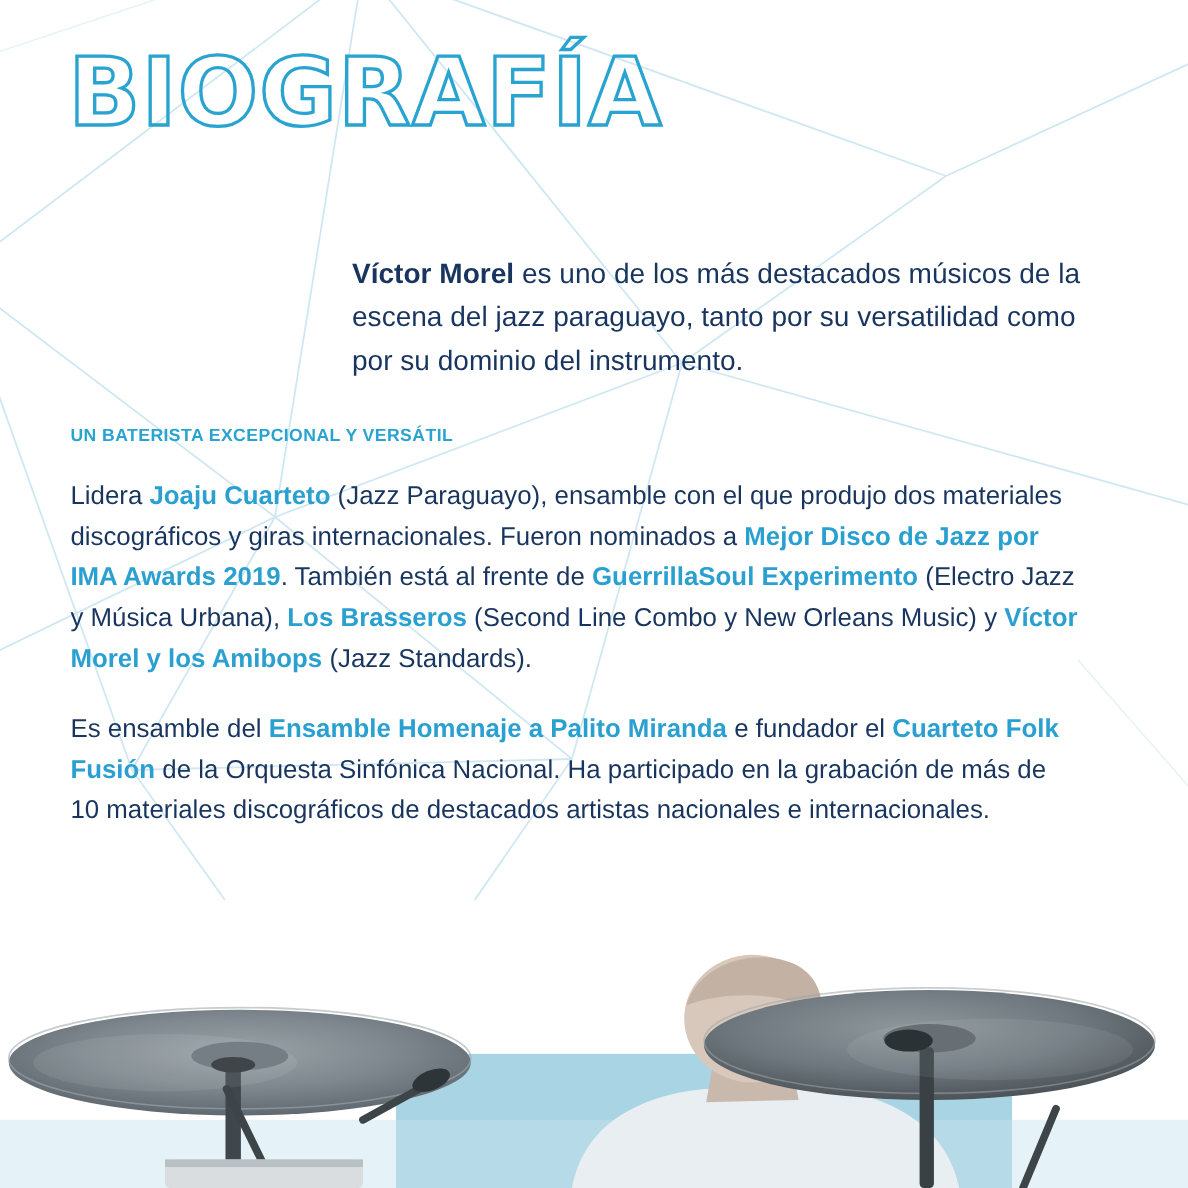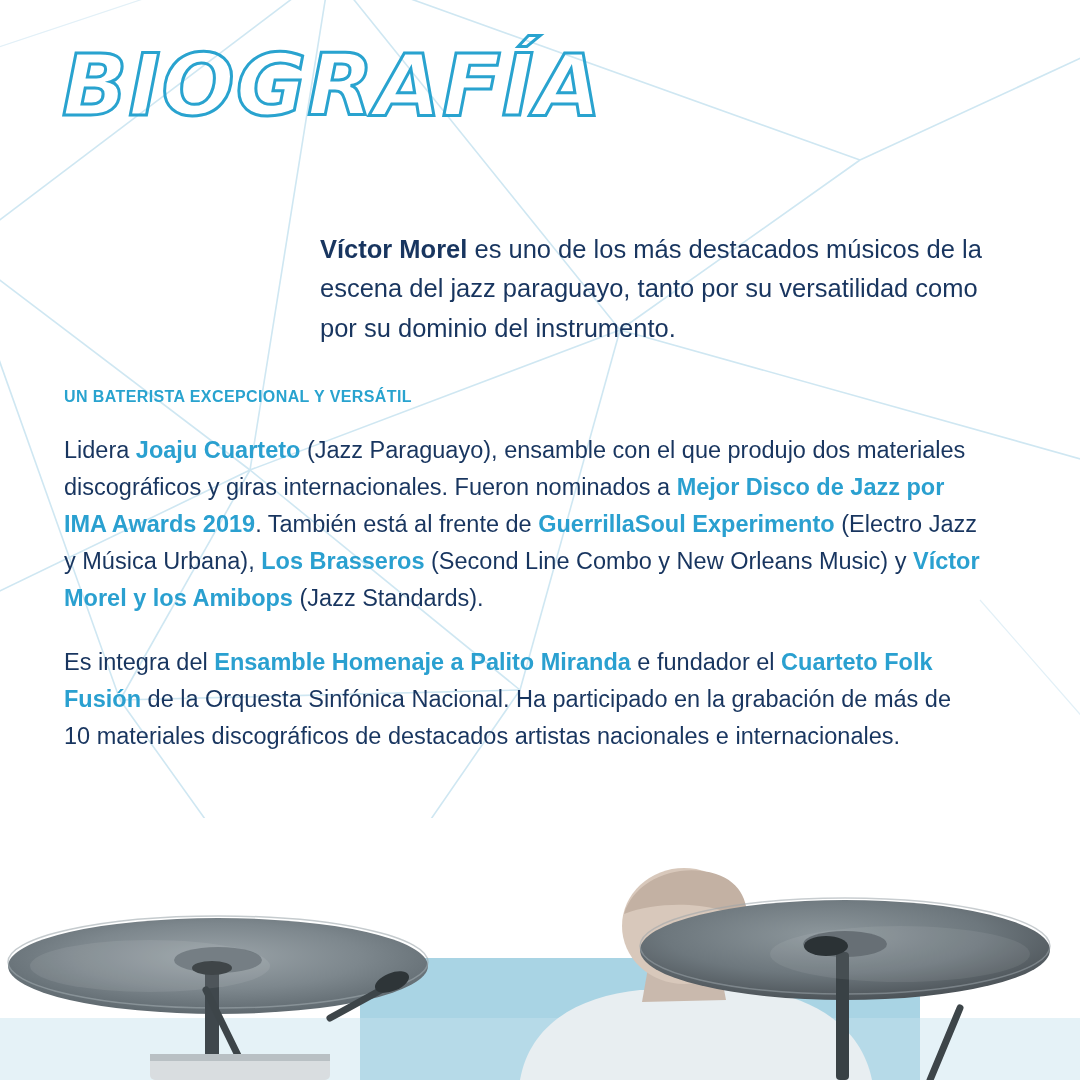--- a/index.html
+++ b/index.html
@@ -40,21 +40,20 @@
     font-family: "DejaVu Sans", sans-serif;
     font-size: 86px;
     font-weight: bold;
     letter-spacing: 1px;
     line-height: 1;
     color: transparent;
     -webkit-text-stroke: 3px #29a3cf;
     text-shadow: none;
     margin: 0;
     white-space: nowrap;
-    font-style: italic;
   }
 
   
   #intro {
     position: absolute;
     left: 320px;
     top: 204px;
     width: 680px;
     color: #18355f;
     font-size: 25.5px;
@@ -146,21 +145,21 @@
   </p>
 
   <div id="body-block">
     <h2 id="section-heading">UN BATERISTA EXCEPCIONAL Y VERSÁTIL</h2>
 
     <p class="body-para">
       <span>Lidera </span><span class="hl">Joaju Cuarteto</span><span> (Jazz Paraguayo), ensamble con el que produjo dos materiales discográficos y giras internacionales. Fueron nominados a </span><span class="hl">Mejor Disco de Jazz por IMA Awards 2019</span><span>. También está al frente de </span><span class="hl">GuerrillaSoul Experimento</span><span> (Electro Jazz y Música Urbana), </span><span class="hl">Los Brasseros</span><span> (Second Line Combo y New Orleans Music) y </span><span class="hl">Víctor Morel y los Amibops</span><span> (Jazz Standards).</span>
     </p>
 
     <p class="body-para">
-      <span>Es integra del </span><span class="hl">Ensamble Homenaje a Palito Miranda</span><span> e fundador el </span><span class="hl">Cuarteto Folk Fusión</span><span> de la Orquesta Sinfónica Nacional. Ha participado en la grabación de más de 10 materiales discográficos de destacados artistas nacionales e internacionales.</span>
+      <span>Es ensamble del </span><span class="hl">Ensamble Homenaje a Palito Miranda</span><span> e fundador el </span><span class="hl">Cuarteto Folk Fusión</span><span> de la Orquesta Sinfónica Nacional. Ha participado en la grabación de más de 10 materiales discográficos de destacados artistas nacionales e internacionales.</span>
     </p>
   </div>
 
   <div id="photo">
     <svg width="1080" height="262" viewBox="0 0 1080 262" xmlns="http://www.w3.org/2000/svg">
       <defs>
         <radialGradient id="cymGrad" cx="50%" cy="40%" r="62%">
           <stop offset="0%" stop-color="#9aa3a8"></stop>
           <stop offset="55%" stop-color="#7d878d"></stop>
           <stop offset="100%" stop-color="#5d676d"></stop>

